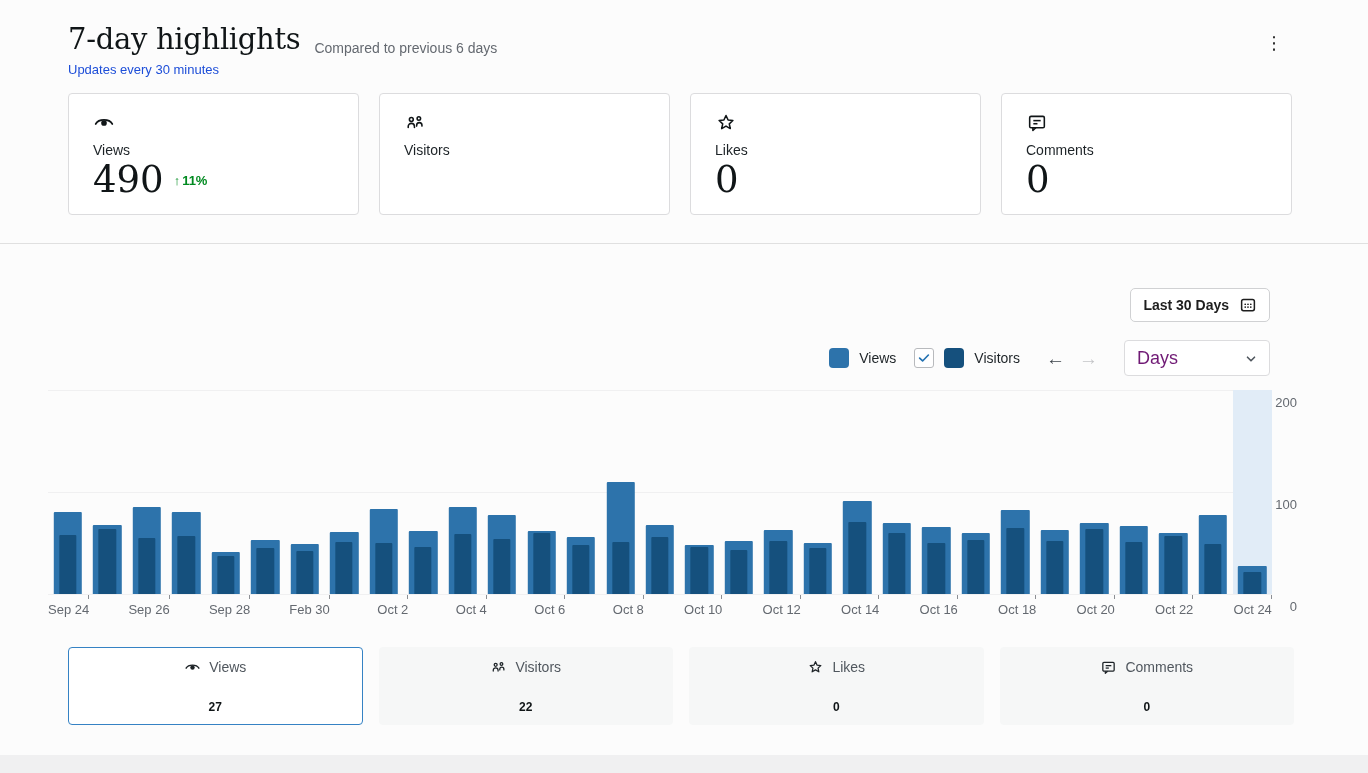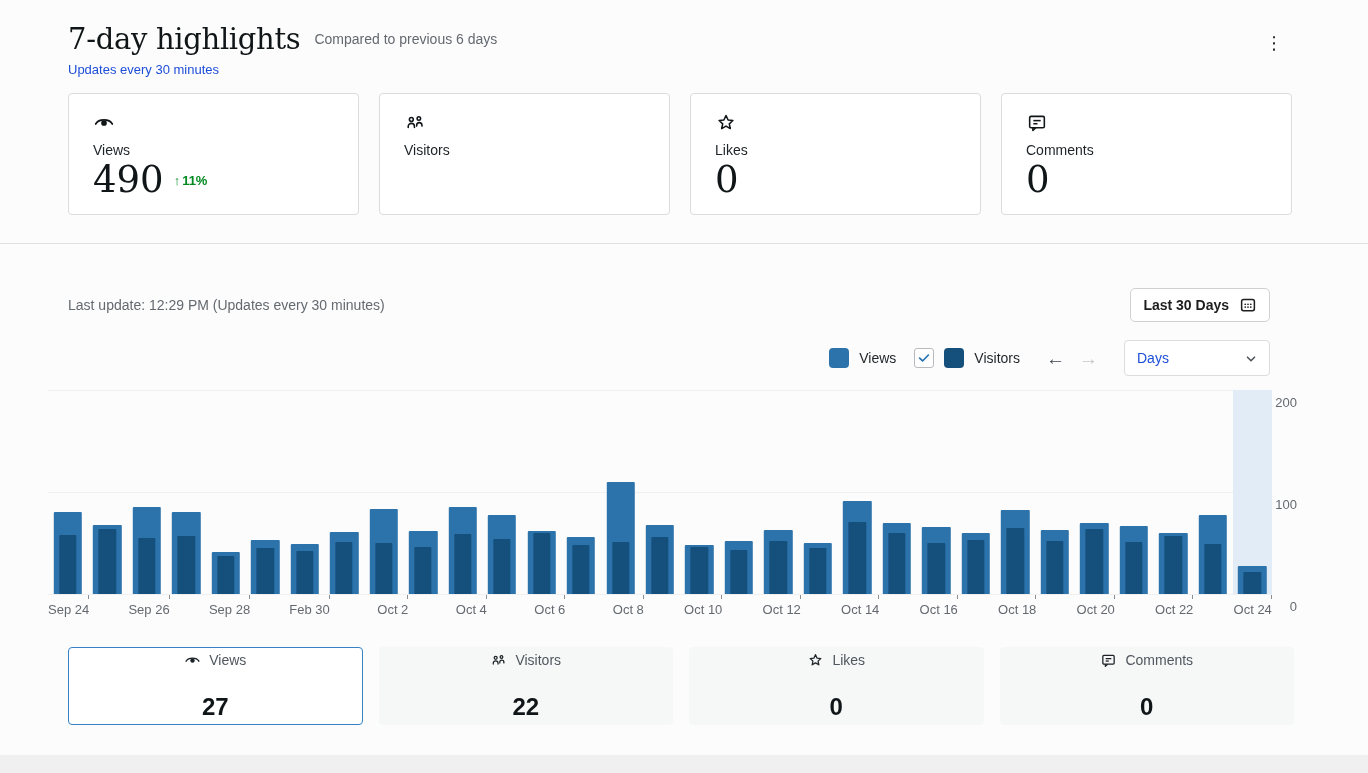--- a/index.html
+++ b/index.html
@@ -8,21 +8,21 @@
     background:#f0f0f1;
     font-family:"Liberation Sans", sans-serif;
     color:#1d2327;
     -webkit-font-smoothing:antialiased;
   }
   .page { background:#fcfcfc; min-height:755px; }
 
   
   .hl-section { padding:22px 76px 0 68px; }
   .hl-header { display:flex; justify-content:space-between; align-items:flex-start; }
-  .hl-title-row { display:flex; align-items:center; gap:14px; }
+  .hl-title-row { display:flex; align-items:flex-end; gap:14px; }
   h1.serif-title {
     font-family:"DejaVu Serif", serif;
     font-size:29px; font-weight:500; color:#101517; letter-spacing:-0.3px;
   }
   .hl-subtitle { font-size:14px; color:#646970; }
   .hl-note { font-size:13px; color:#1d4ed8; margin-top:6px; }
 
   .kebab-btn { background:none; border:none; cursor:pointer; padding:6px 8px; margin-top:6px; }
   .kebab-glyph { font-size:18px; color:#1e1e1e; line-height:1; letter-spacing:1px; }
 
@@ -70,21 +70,21 @@
   .legend-label { font-size:14px; color:#1d2327; }
   .nav-arrows { display:flex; align-items:center; gap:14px; }
   .arrow-btn { background:none; border:none; font-size:19px; line-height:1; cursor:pointer; }
   .arrow-prev { color:#3c434a; }
   .arrow-next { color:#c3c4c7; }
   .interval-select {
     position:relative; width:146px; height:36px;
     background:#fff; border:1px solid #dcdcde; border-radius:4px;
     display:flex; align-items:center; padding:0 12px; cursor:pointer;
   }
-  .interval-label { font-size:14px; color:#1d4ed8; }
+  .interval-label { font-size:18px; color:#701a75; }
   .interval-select .chev { position:absolute; right:10px; top:10px; }
 
   
   .chart-wrap { margin-top:14px; }
   .chart-row { display:flex; }
   .plot { position:relative; flex:1; height:204px; margin-left:48px; }
   .gridline { position:absolute; left:0; right:0; height:1px; background:#f0f0f1; z-index:0; }
   .bars { position:absolute; inset:0; display:flex; z-index:1; }
   .bar-group { position:relative; flex:1; height:100%; }
   .bar { position:absolute; bottom:0; left:50%; transform:translateX(-50%); border-radius:1px 1px 0 0; }
@@ -103,21 +103,21 @@
   
   .summary-row { display:flex; gap:16px; margin:30px 74px 0 68px; }
   .sum-card {
     flex:1; height:78px; background:#f6f7f7; border:1px solid transparent; border-radius:4px;
     display:flex; flex-direction:column; align-items:center; justify-content:center; gap:6px;
     cursor:pointer;
   }
   .sum-card.selected { background:#fff; border:1.5px solid #3582c4; }
   .sum-top { display:flex; align-items:center; gap:8px; }
   .sum-label { font-size:14px; color:#50575e; }
-  .sum-value { font-size:24px; font-weight:700; color:#101517;margin-top:18px; }
+  .sum-value { font-size:12px; font-weight:700; color:#101517;margin-top:18px; }
 
   .icon-svg { display:block; }
 </style>
 </head>
 <body>
 
 <div class="page">
 
   <section class="hl-section">
     <div class="hl-header">
@@ -190,21 +190,20 @@
 
     </div>
   </section>
 
   <hr class="divider">
 
   <section class="daily-section">
 
     <div class="daily-head">
       <div>
-        <div class="daily-sub">Last update: 12:29 PM (Updates every 30 minutes)</div>
       </div>
 
       <div class="daily-right">
         <button class="range-btn">
           <span>Last 30 Days</span>
           <span>
             <svg class="icon-svg" width="18" height="18" viewBox="0 0 24 24">
               <rect x="3.5" y="4.5" width="17" height="15" rx="2.5" fill="none" stroke="#1e1e1e" stroke-width="2"></rect>
               <circle cx="8.3" cy="11" r="1.15" fill="#1e1e1e"></circle>
                 <circle cx="12" cy="11" r="1.15" fill="#1e1e1e"></circle>

